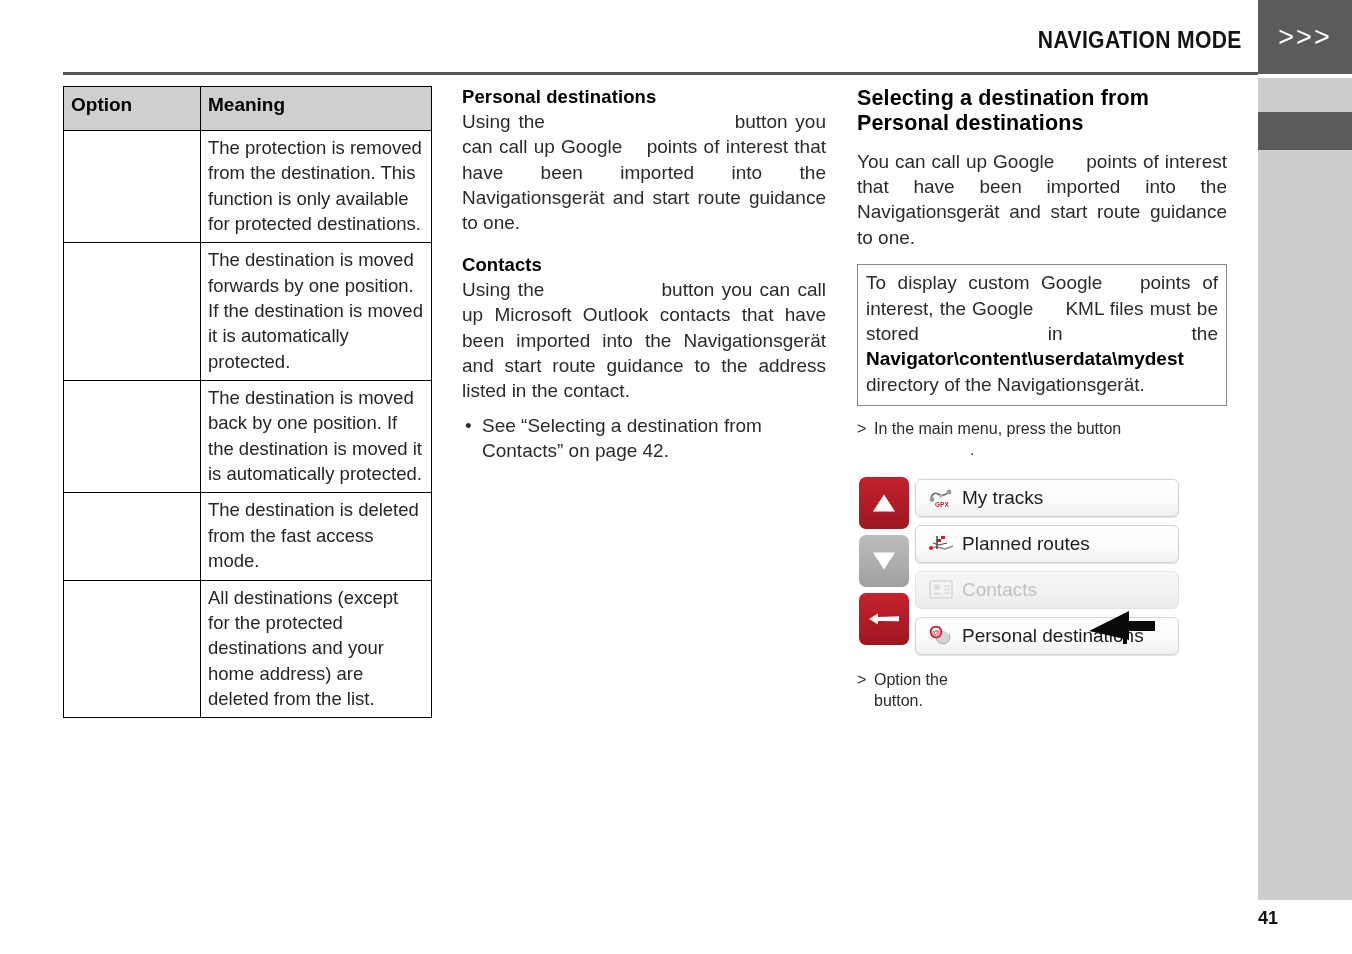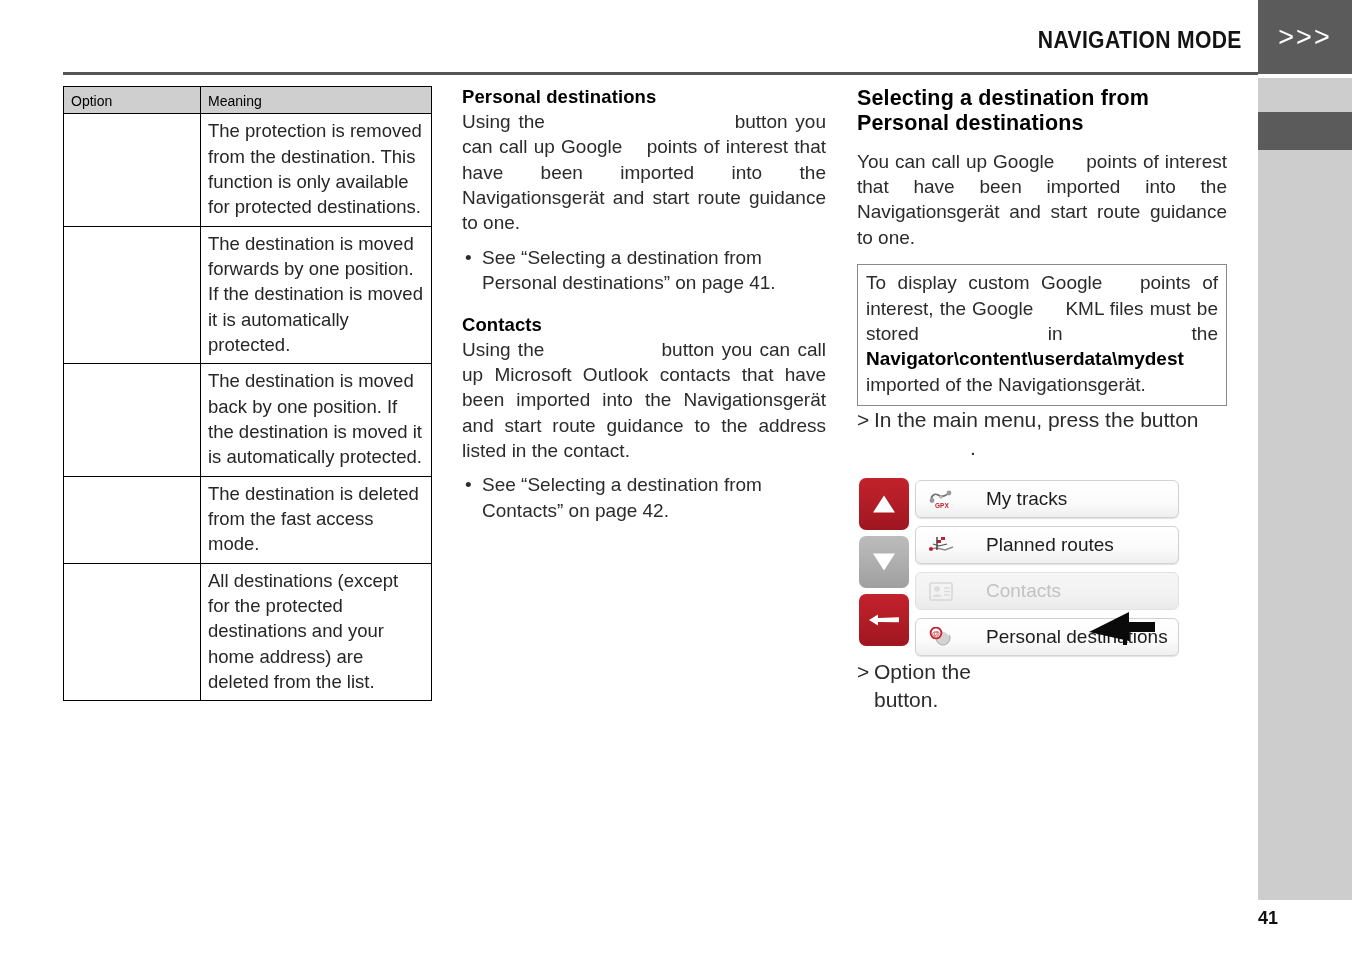--- a/index.html
+++ b/index.html
@@ -60,25 +60,25 @@
   table.opt th, table.opt td {
     border: 1px solid #000;
     vertical-align: top;
     padding: 4px 7px 6px 7px;
     font-size: 18.5px;
     line-height: 1.37;
     color: #262626;
   }
   table.opt th {
     background: #cfcfcf;
-    font-weight: 400;
-    font-size: 14px;
+    font-weight: 700;
+    font-size: 19px;
     color: #000;
     text-align: left;
-    padding: 5px 7px 2px 7px;
+    padding: 5px 7px 12px 7px;
     font-family: "Liberation Sans Narrow", "Liberation Sans", sans-serif;
   }
   table.opt col.c1 { width: 137px; }
   table.opt col.c2 { width: 231px; }
   td.optcell { height: 1px; }
 
   
   .sub {
     font-size: 18.5px; font-weight: 700; color: #000;
     font-family: "Liberation Sans Narrow", "Liberation Sans", sans-serif;
@@ -120,22 +120,22 @@
   .note-bd {
     border: 1px solid #8a8a8a;
     padding: 5px 8px 8px 8px;
     font-size: 19px; line-height: 1.335; color: #2b2b2b;
     text-align: justify;
   }
   .note-bd b { font-weight: 700; color: #000; margin-top: 8px; }
 
   
   .step {
-    position: relative; padding-left: 17px; 
-    font-size: 21px; line-height: 1.335; color: #2b2b2b;
+    position: relative; padding-left: 17px; margin-top: 12px;
+    font-size: 16px; line-height: 1.335; color: #2b2b2b;
   }
   .step::before { content: ">"; position: absolute; left: 0; top: 0; }
   .step .cont { display: block; }
 
   
   .shot {
     position: relative; width: 324px; height: 182px;
     margin-top: 14px; background: #ffffff;
   }
   .sidebtn {
@@ -153,21 +153,21 @@
   .arrow-back {
     position: absolute; left: 50%; top: 50%; transform: translate(-50%,-50%);
     width: 30px; height: 14px;
   }
 
   .row {
     position: absolute; left: 58px; width: 264px; height: 38px;
     border: 1px solid #d2d2d2; border-radius: 6px;
     background: linear-gradient(180deg,#ffffff 0%,#fbfbfb 60%,#efefef 100%);
     box-shadow: 0 1px 1px rgba(0,0,0,.12);
-    display: flex; align-items: center; gap: 24px;
+    display: flex; align-items: center;
   }
   .row.disabled {
     background: linear-gradient(180deg,#f6f6f6 0%,#f2f2f2 60%,#eaeaea 100%);
     border-color: #e2e2e2; box-shadow: none;
   }
   .row-1 { top: 4px; }
   .row-2 { top: 50px; }
   .row-3 { top: 96px; }
   .row-4 { top: 142px; }
   .row .ric { width: 34px; margin-left: 8px; display:flex; align-items:center; justify-content:center; }
@@ -235,23 +235,20 @@
   </div>
 
   <div class="col col-2">
 
     <div class="sub">Personal destinations</div>
     <div class="body">
       <span>Using the</span><span class="gap g-lg"></span>
       <span>button you can call up Google</span><span class="gap g-xs"></span>
       <span>points of interest that have been imported into the Navigationsgerät and start route guidance to one.</span>
     </div>
-    <div class="bullets">
-      <div class="bullet">See  “Selecting a destination from Personal destinations” on page 41.</div>
-    </div>
 
     <div class="sub" style="margin-top:18px;">Contacts</div>
     <div class="body">
       <span>Using the</span><span class="gap g-md"></span>
       <span>button you can call up Microsoft  Outlook   contacts that have been imported into the Navigationsgerät and start route guidance to the address listed in the contact.</span>
     </div>
     <div class="bullets">
       <div class="bullet">See  “Selecting a destination from Contacts” on page 42.</div>
     </div>
 
@@ -264,21 +261,21 @@
       <span>You can call up Google</span><span class="gap g-sm"></span>
       <span>points of interest that have been imported into the Navigationsgerät and start route guidance to one.</span>
     </div>
 
     <div class="note">
       <div class="note-bd">
         <span>To display custom Google</span><span class="gap g-sm"></span>
         <span>points of interest, the Google</span><span class="gap g-sm"></span>
         <span>KML files must be stored in the</span>
         <b>Navigator\content\userdata\mydest</b>
-        <span>imported of the Navigationsgerät.</span>
+        <span>directory of the Navigationsgerät.</span>
       </div>
     </div>
 
     <div class="step">
       <span>In the main menu, press the button</span>
       <span class="cont" style="padding-left:96px;">.</span>
     </div>
 
     <div class="shot">
 

